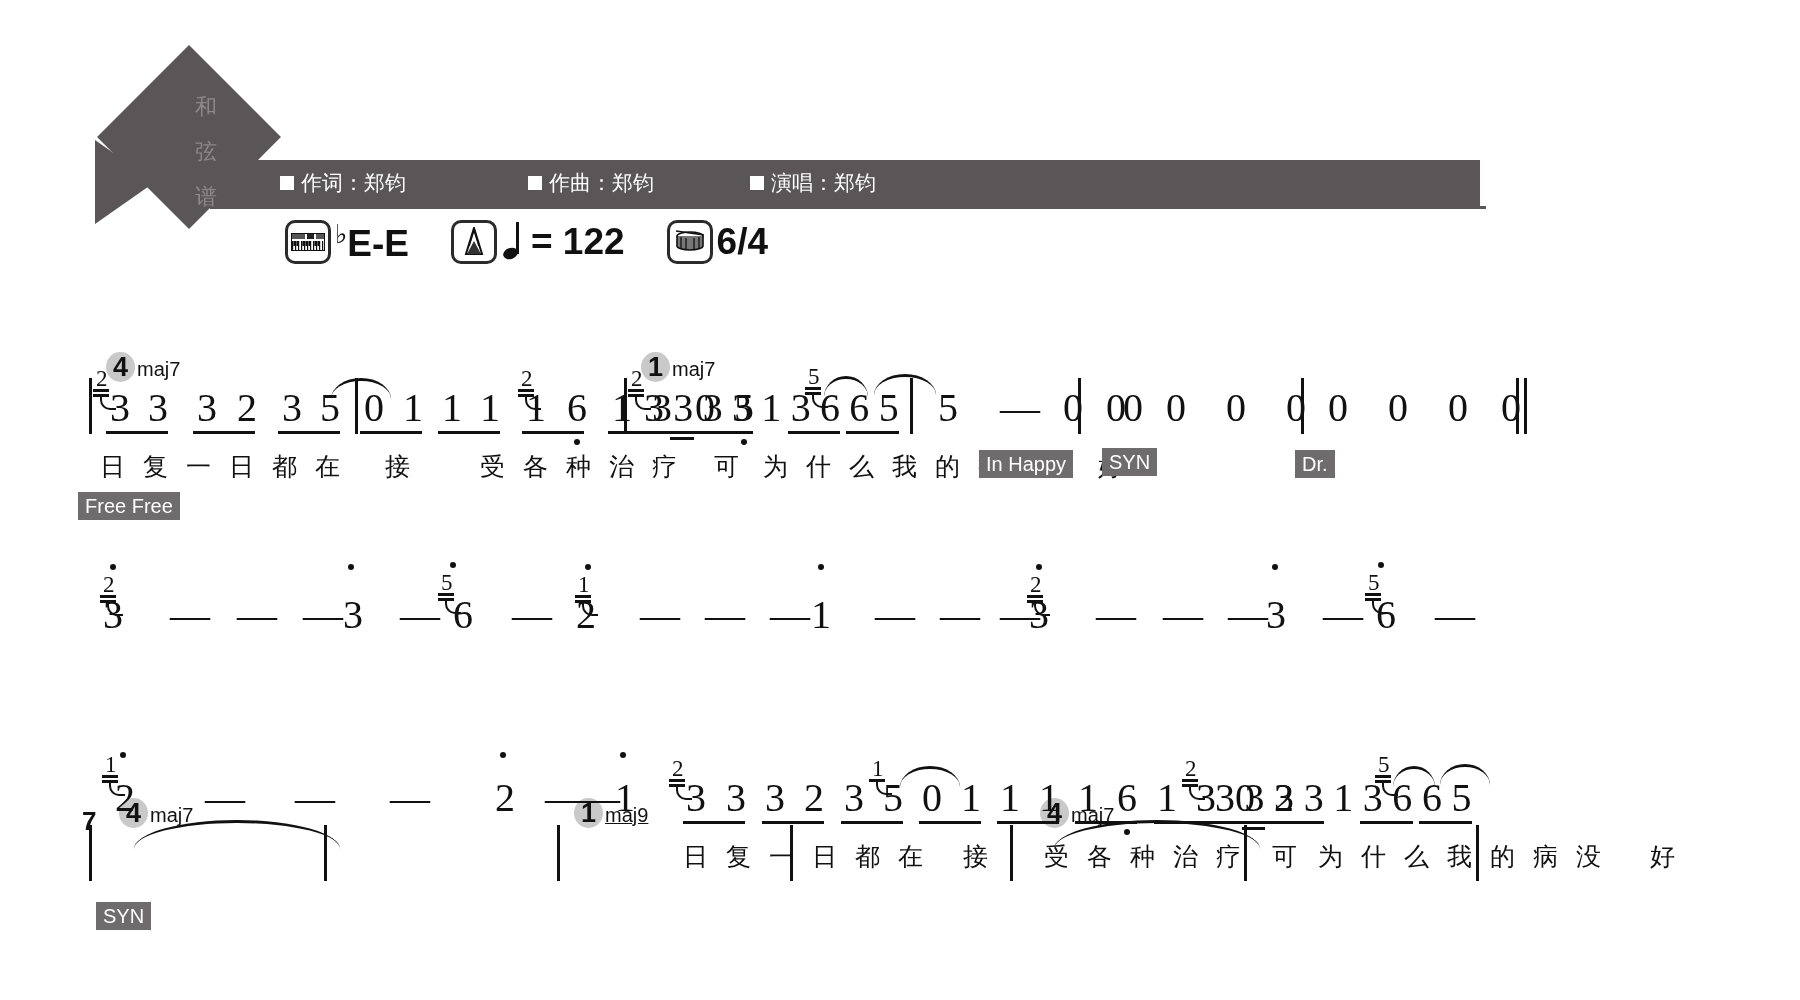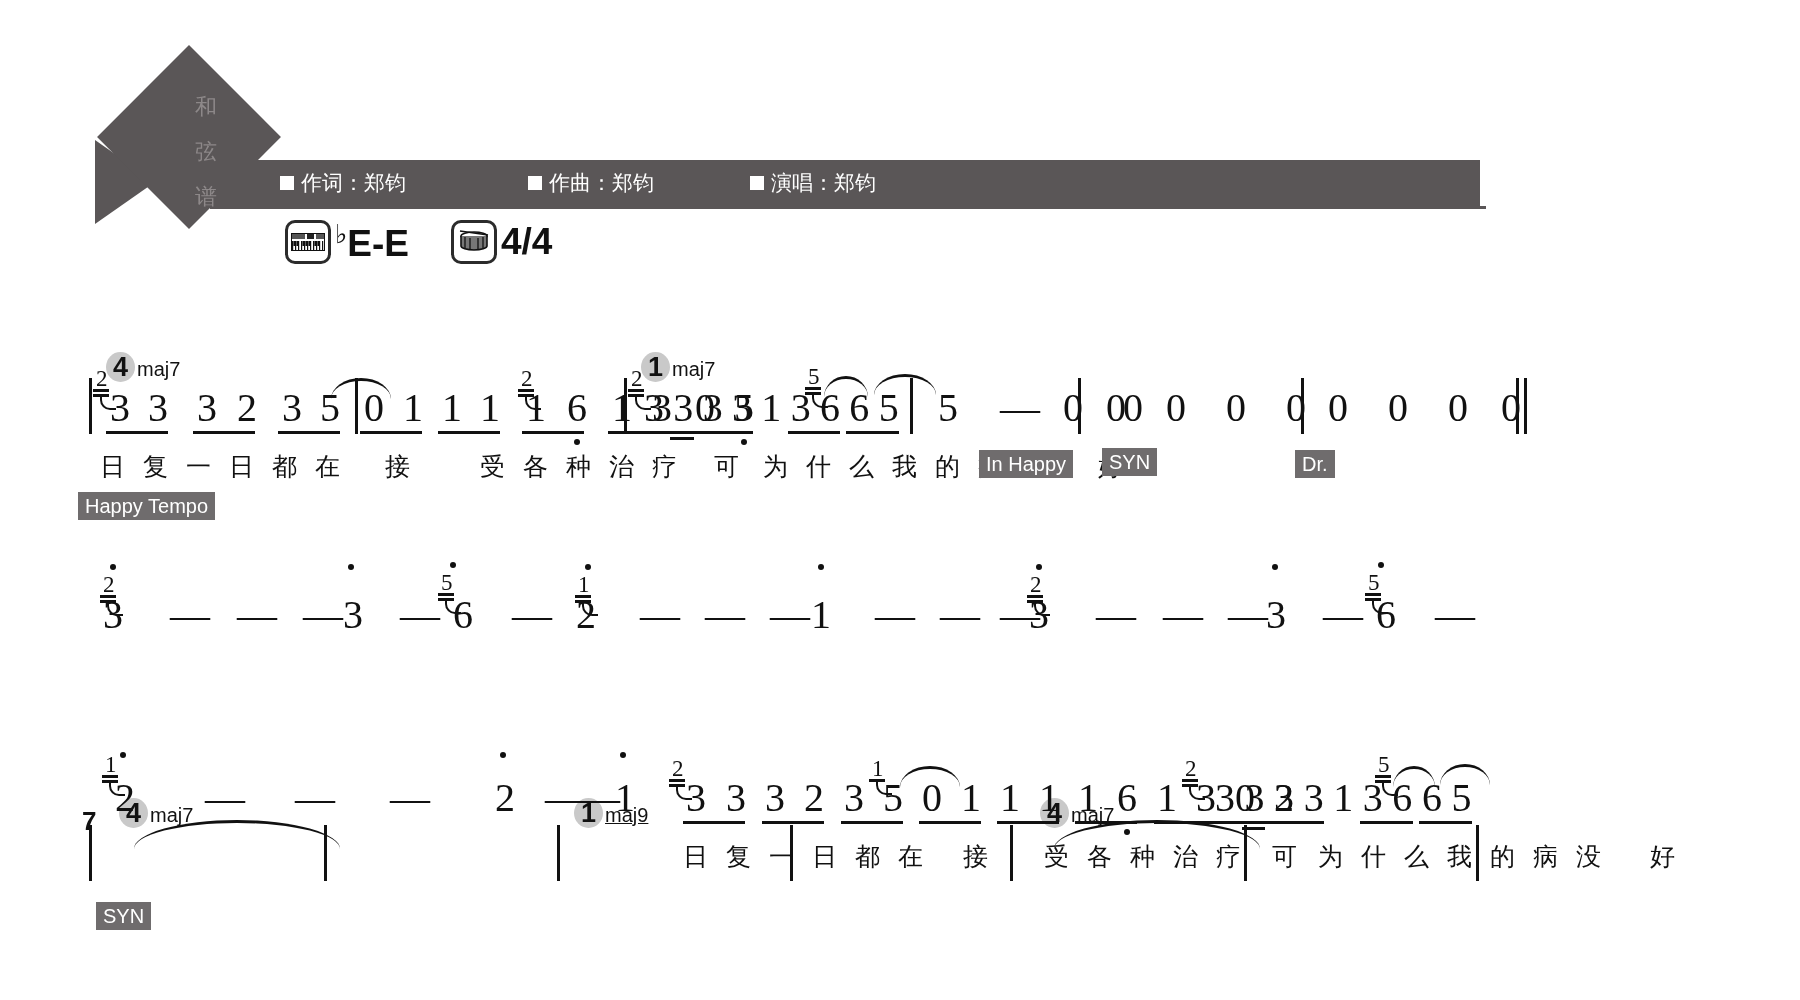--- a/index.html
+++ b/index.html
@@ -167,36 +167,51 @@
               <rect x="14.4" y="8" width="2" height="5"></rect>
             <rect x="17.4" y="8" width="2" height="5"></rect>
               <rect x="23.4" y="8" width="2" height="5"></rect>
             <rect x="26.4" y="8" width="2" height="5"></rect>
           </g>
         </svg>
       </span>
       <span class="meta-text"><span class="flat">♭</span><span>E-E</span></span>
     </div>
 
+    <div class="meta-group">
+      <span class="iconbox">
+        <svg width="26" height="30" viewBox="0 0 26 30" aria-hidden="true">
+          <polygon points="13,1 21,27 5,27" fill="none" stroke="#111" stroke-width="2"></polygon>
+          <polygon points="13,14 20,27 6,27" fill="#333"></polygon>
+          <line x1="13" y1="3" x2="8" y2="19" stroke="#111" stroke-width="1.6"></line>
+          <line x1="13" y1="3" x2="18" y2="19" stroke="#111" stroke-width="1.6"></line>
+        </svg>
+      </span>
+      <span class="quarter-note">
+        <span class="head"></span>
+          <span class="stem"></span>
+      </span>
+      <span class="meta-text">= 122</span>
+    </div>
 
     <div class="meta-group">
       <span class="iconbox">
         <svg width="32" height="26" viewBox="0 0 32 26" aria-hidden="true">
           <ellipse cx="16" cy="7" rx="13" ry="4" fill="#fff" stroke="#111" stroke-width="1.6"></ellipse>
           <path d="M3 7 v10 a13 4 0 0 0 26 0 V7" fill="#777" stroke="#111" stroke-width="1.6"></path>
           <g stroke="#111" stroke-width="1.3">
             <line x1="7" y1="8" x2="7" y2="19"></line>
               <line x1="12" y1="9" x2="12" y2="20"></line>
             <line x1="20" y1="9" x2="20" y2="20"></line>
               <line x1="25" y1="8" x2="25" y2="19"></line>
           </g>
           <line x1="2" y1="2" x2="30" y2="6" stroke="#111" stroke-width="1.4"></line>
         </svg>
       </span>
-      <span class="meta-text">4/4</span>
+      <span class="meta-text">6/4</span>
     </div>
   </div>
 </div>
 
 <div id="score">
 
   <div class="sysrow" id="sys1" style="height:240px;">
 
     <div class="chord" style="left:106px;top:52px;">
       <span class="root">4</span><span class="qual">maj7</span>
@@ -360,21 +375,21 @@
     <div class="lyric" style="left:652px;top:150px;">疗</div>
     <div class="lyric" style="left:714px;top:150px;">可</div>
     <div class="lyric" style="left:763px;top:150px;">为</div>
     <div class="lyric" style="left:806px;top:150px;">什</div>
     <div class="lyric" style="left:849px;top:150px;">么</div>
     <div class="lyric" style="left:892px;top:150px;">我</div>
     <div class="lyric" style="left:935px;top:150px;">的</div>
     <div class="lyric" style="left:978px;top:150px;">病</div>
     <div class="lyric" style="left:1021px;top:150px;">没</div>
     <div class="lyric" style="left:1098px;top:150px;">好</div>
-    <div class="badge" style="left:78px;top:192px;">Happy Tempo</div>
+    <div class="badge" style="left:78px;top:192px;">Free Free</div>
     <div class="badge" style="left:979px;top:150px;">In Happy</div>
     <div class="badge" style="left:1102px;top:148px;">SYN</div>
     <div class="badge" style="left:1295px;top:150px;">Dr.</div>
     <div class="note" style="left:100px;top:295px;width:26px;">3</div>
     <div class="dash" style="left:170px;top:295px;width:26px;">—</div>
     <div class="dash" style="left:237px;top:295px;width:26px;">—</div>
     <div class="dash" style="left:303px;top:295px;width:26px;">—</div>
     <div class="note" style="left:340px;top:295px;width:26px;">3</div>
     <div class="dash" style="left:400px;top:295px;width:26px;">—</div>
     <div class="note" style="left:450px;top:295px;width:26px;">6</div>

